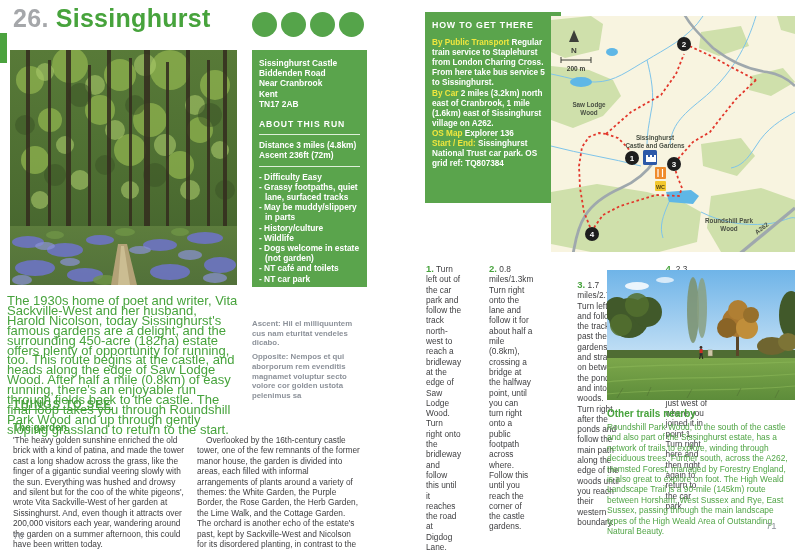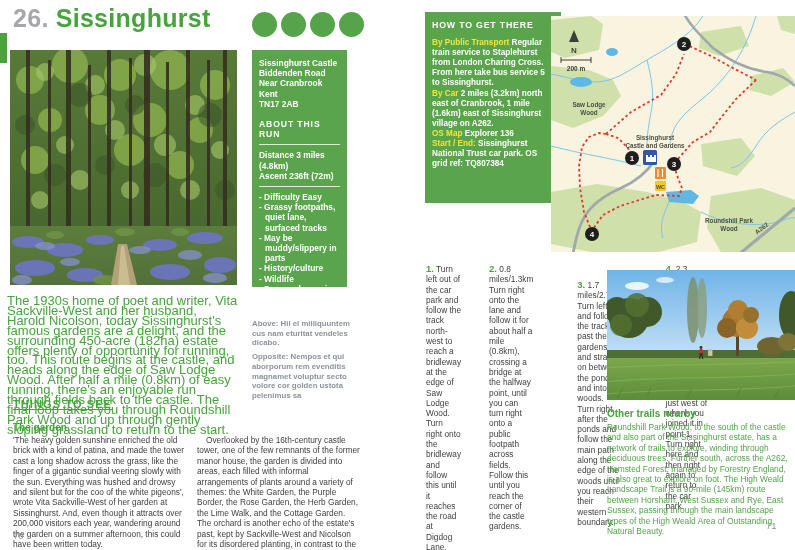--- a/index.html
+++ b/index.html
@@ -10,21 +10,21 @@
   .spine{position:absolute;left:0;top:33px;width:7px;height:30px;background:#4ba23e;}
   .title{position:absolute;left:13px;top:4px;font-size:25px;font-weight:bold;letter-spacing:.3px;}
   .title .num{color:#a5a7aa;margin-right:7px;}
   .title .name{color:#47a33c;}
   .dots{position:absolute;left:252px;top:12px;display:flex;gap:4px;}
   .dot{width:25px;height:25px;border-radius:50%;background:#55a44a;}
 
   .photo1{position:absolute;left:10px;top:50px;width:227px;height:235px;}
   .photo2{position:absolute;left:607px;top:270px;width:188px;height:130px;}
 
-  .infobox{position:absolute;left:252px;top:50px;width:95px;height:237px;background:#5aa44c;
+  .infobox{position:absolute;left:252px;top:50px;width:115px;height:237px;background:#5aa44c;
            color:#fff;padding:8px 7px;box-sizing:border-box;font-size:8.4px;font-weight:bold;line-height:10.2px;}
   .infobox .addr div{white-space:nowrap;}
   .abouthdr{letter-spacing:.9px;font-size:8.6px;margin-top:10px;}
   .infobox hr{border:none;border-top:1px solid #ddefd8;margin:5px 0;}
   .features div{padding-left:6px;text-indent:-6px;}
 
   .intro{position:absolute;left:7px;top:296px;width:231px;color:#47a33c;font-weight:normal;
          font-size:13px;line-height:9.9px;}
   .caption{position:absolute;left:252px;top:319px;width:112px;color:#8d929a;font-size:7.8px;
            line-height:9.7px;font-weight:bold;}
@@ -185,21 +185,21 @@
       <div>- Wildlife</div>
       <div>- Dogs welcome in estate (not garden)</div>
       <div>- NT café and toilets</div>
       <div>- NT car park</div>
     </div>
   </div>
 
   <div class="intro">The 1930s home of poet and writer, Vita Sackville-West and her husband, Harold Nicolson, today Sissinghurst's famous gardens are a delight, and the surrounding 450-acre (182ha) estate offers plenty of opportunity for running, too. This route begins at the castle, and heads along the edge of Saw Lodge Wood. After half a mile (0.8km) of easy running, there's an enjoyable run through fields back to the castle. The final loop takes you through Roundshill Park Wood and up through gently sloping grassland to return to the start.</div>
 
   <div class="caption">
-    <div><span>Above:</span><span> Hil el milliquuntem cus nam eturitat vendeles dicabo.</span></div>
+    <div><span>Ascent:</span><span> Hil el milliquuntem cus nam eturitat vendeles dicabo.</span></div>
     <div class="cap2"><span>Opposite:</span><span> Nempos et qui aborporum rem evenditis magnamet voluptur secto volore cor golden ustota pelenimus sa</span></div>
   </div>
 
   <div class="things">THINGS TO SEE</div>
   <div class="gardenh">The garden</div>
   <div class="col1">'The heavy golden sunshine enriched the old brick with a kind of patina, and made the tower cast a long shadow across the grass, like the finger of a gigantic sundial veering slowly with the sun. Everything was hushed and drowsy and silent but for the coo of the white pigeons', wrote Vita Sackville-West of her garden at Sissinghurst. And, even though it attracts over 200,000 visitors each year, wandering around the garden on a summer afternoon, this could have been written today.</div>
   <div class="col2">Overlooked by the 16th-century castle tower, one of the few remnants of the former manor house, the garden is divided into areas, each filled with informal arrangements of plants around a variety of themes: the White Garden, the Purple Border, the Rose Garden, the Herb Garden, the Lime Walk, and the Cottage Garden. The orchard is another echo of the estate's past, kept by Sackville-West and Nicolson for its disordered planting, in contrast to the rest of the garden.</div>
   <div class="pagenum pn70">70</div>
 
   <div class="howbox">
@@ -292,21 +292,21 @@
       <text x="133" y="31" font-size="8" font-weight="bold" fill="#ffffff" text-anchor="middle">2</text>
       <circle cx="123" cy="148" r="7" fill="#1e1e1e"></circle>
       <text x="123" y="151" font-size="8" font-weight="bold" fill="#ffffff" text-anchor="middle">3</text>
       <circle cx="41" cy="218" r="7" fill="#1e1e1e"></circle>
       <text x="41" y="221" font-size="8" font-weight="bold" fill="#ffffff" text-anchor="middle">4</text>
     </g>
   </svg>
 
   <div class="dirs">
     <p style="margin:0"><span class="dnum">1.</span> <span></span><span>Turn left out of the car park and follow the track north-west to reach a bridleway at the edge of Saw Lodge Wood. Turn right onto the bridleway and follow this until it reaches the road at Digdog Lane.</span></p>
-    <p style="margin:0"><span class="dnum">2.</span> <span>0.8 miles/1.3km</span><span> Turn right onto the lane and follow it for about half a mile (0.8km), crossing a bridge at the halfway point, until you can turn right onto a public footpath across fields. Follow this until you reach the corner of the castle gardens.</span></p>
+    <p style="margin:0"><span class="dnum">2.</span> <span>0.8 miles/1.3km</span><span> Turn right onto the lane and follow it for about half a mile (0.8km), crossing a bridge at the halfway point, until you can turn right onto a public footpath across where. Follow this until you reach the corner of the castle gardens.</span></p>
     <p style="margin:16px"><span class="dnum">3.</span> <span>1.7 miles/2.7km</span><span> Turn left and follow the track past the gardens and straight on between the ponds and into the woods. Turn right after the ponds and follow the main path along the edge of the woods until you reach their western boundary.</span></p>
     <p style="margin:0"><span class="dnum">4.</span> <span>2.3 miles/3.7km</span><span> Turn right, leaving the woods and crossing the main track. Continue trending north to reach the bridleway just west of where you joined it in point 1. Turn right here and then right again to return to the car park.</span></p>
   </div>
 
   <svg class="photo2" viewBox="0 0 188 130" preserveAspectRatio="none">
     <defs>
       <linearGradient id="sky" x1="0" y1="0" x2="0" y2="1">
         <stop offset="0" stop-color="#6fb4e8"></stop>
           <stop offset="1" stop-color="#c9e3f6"></stop>
       </linearGradient>

